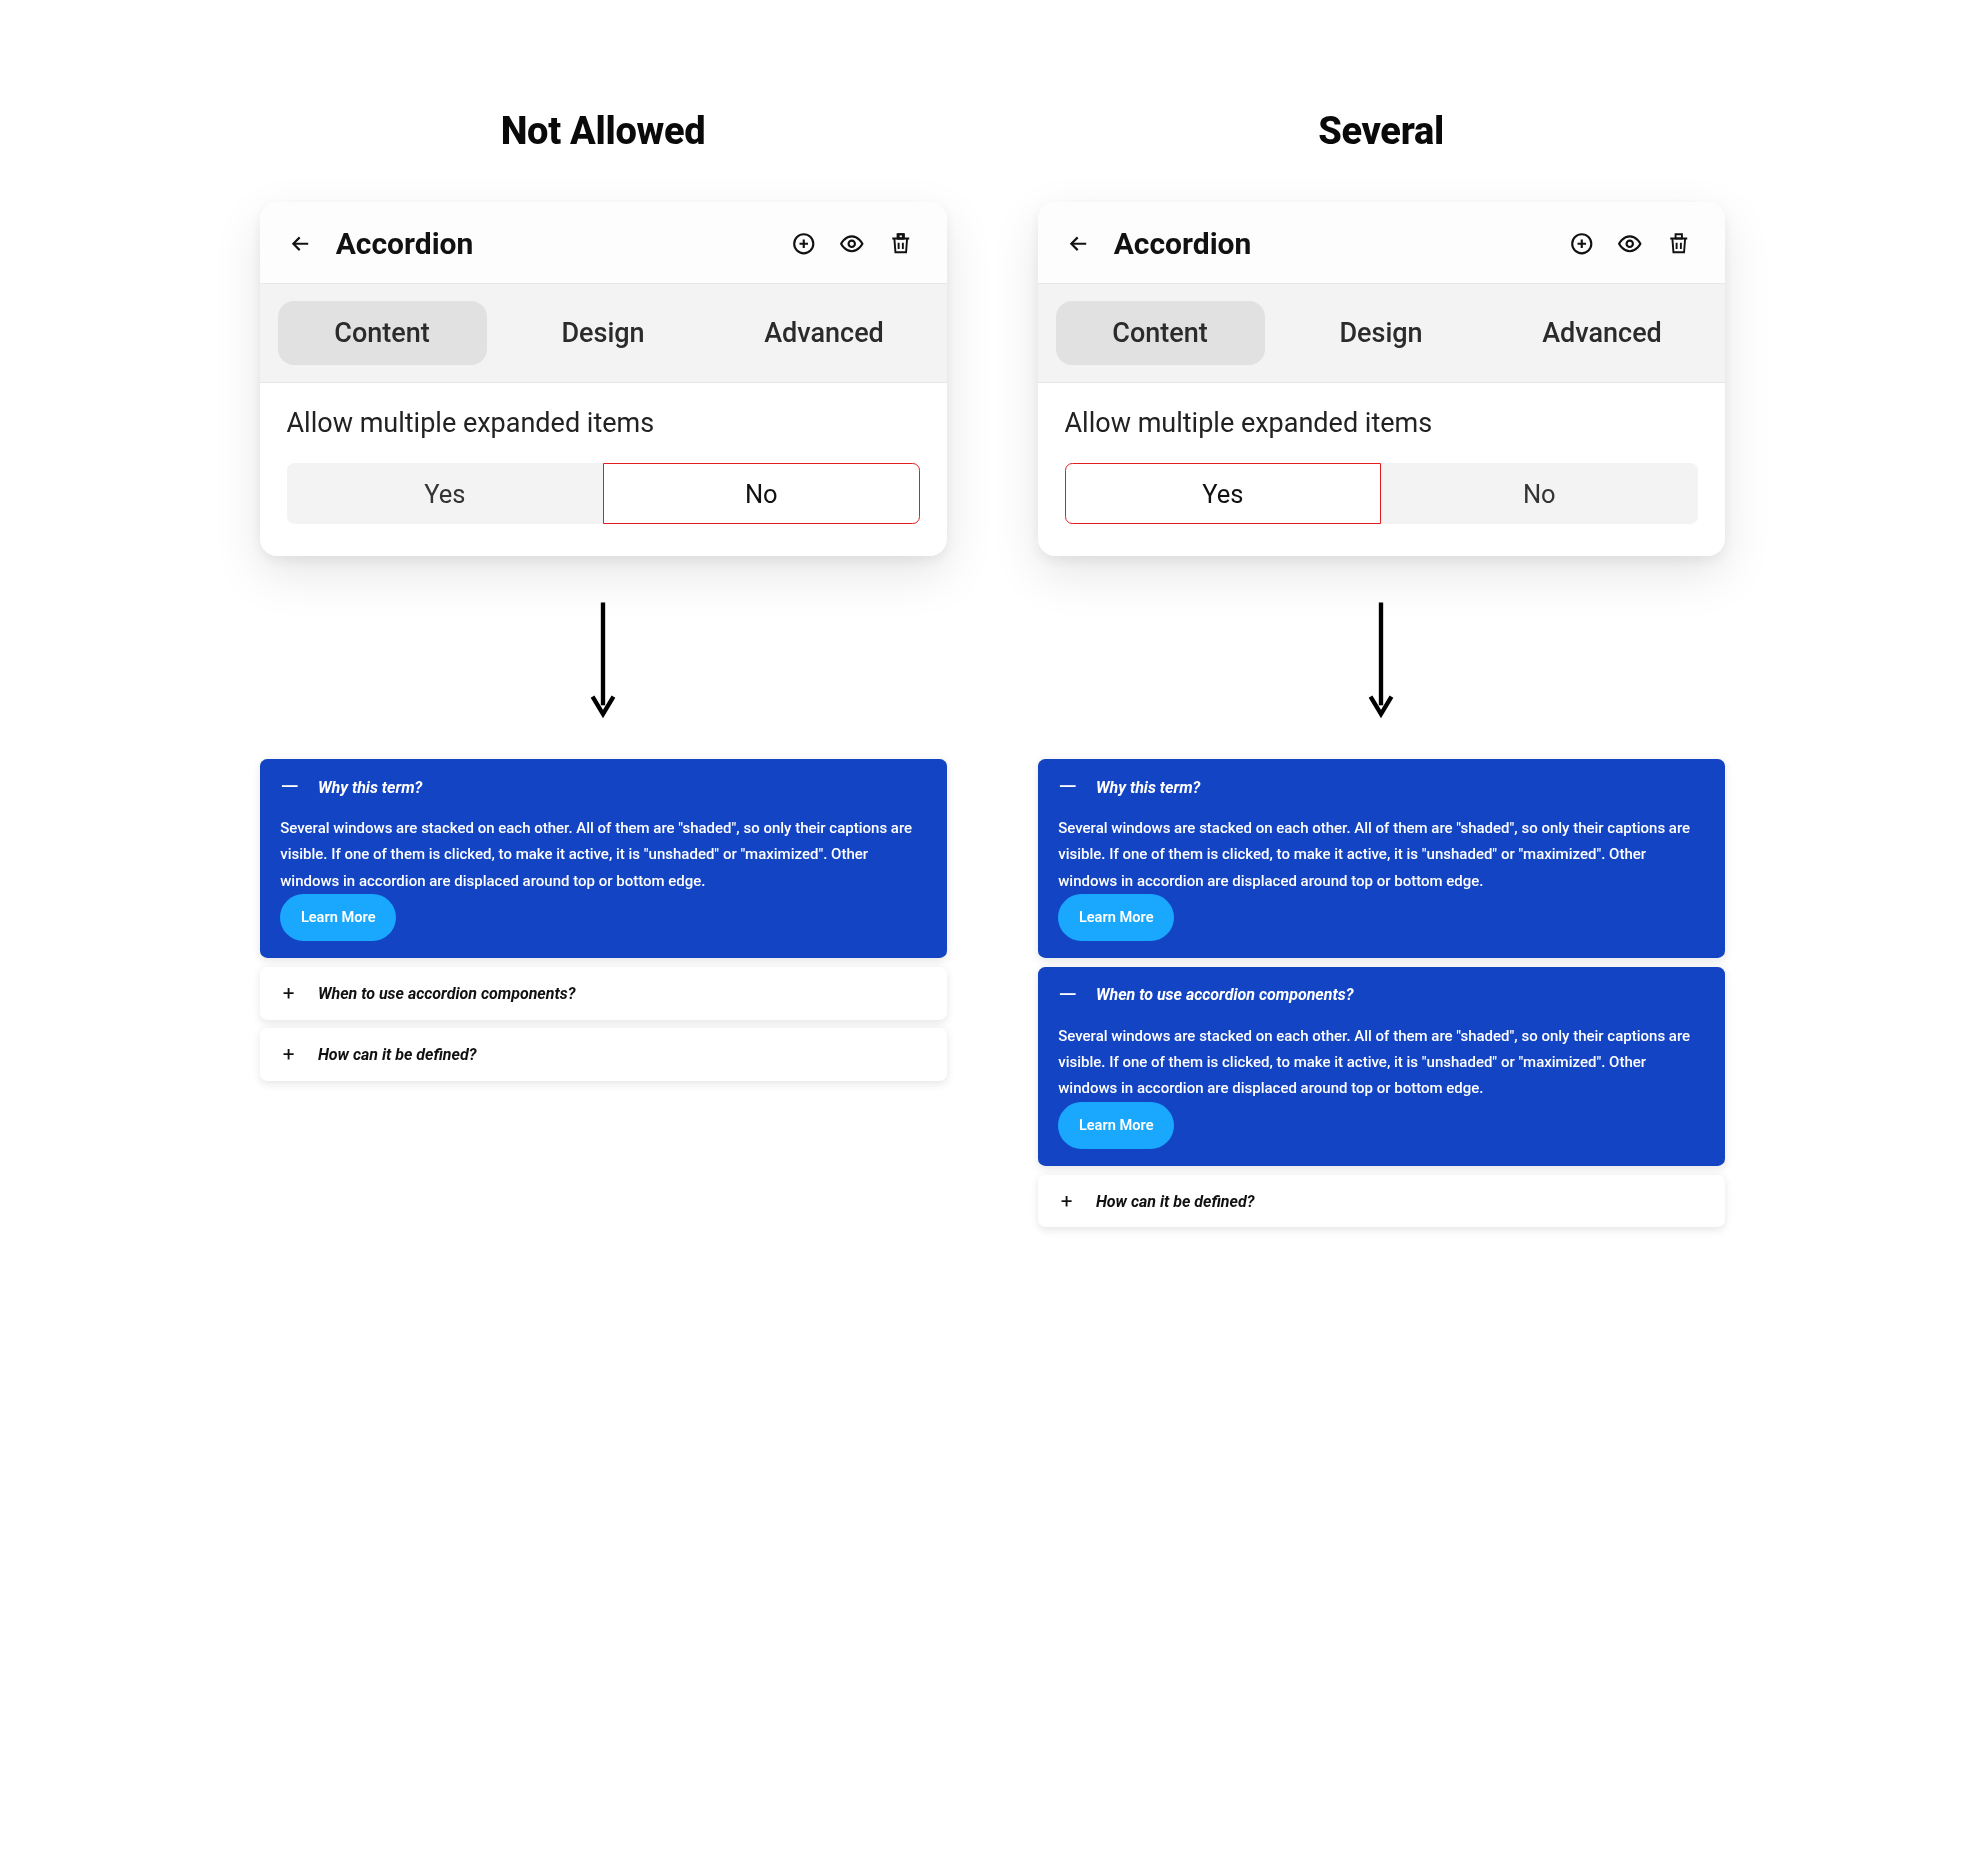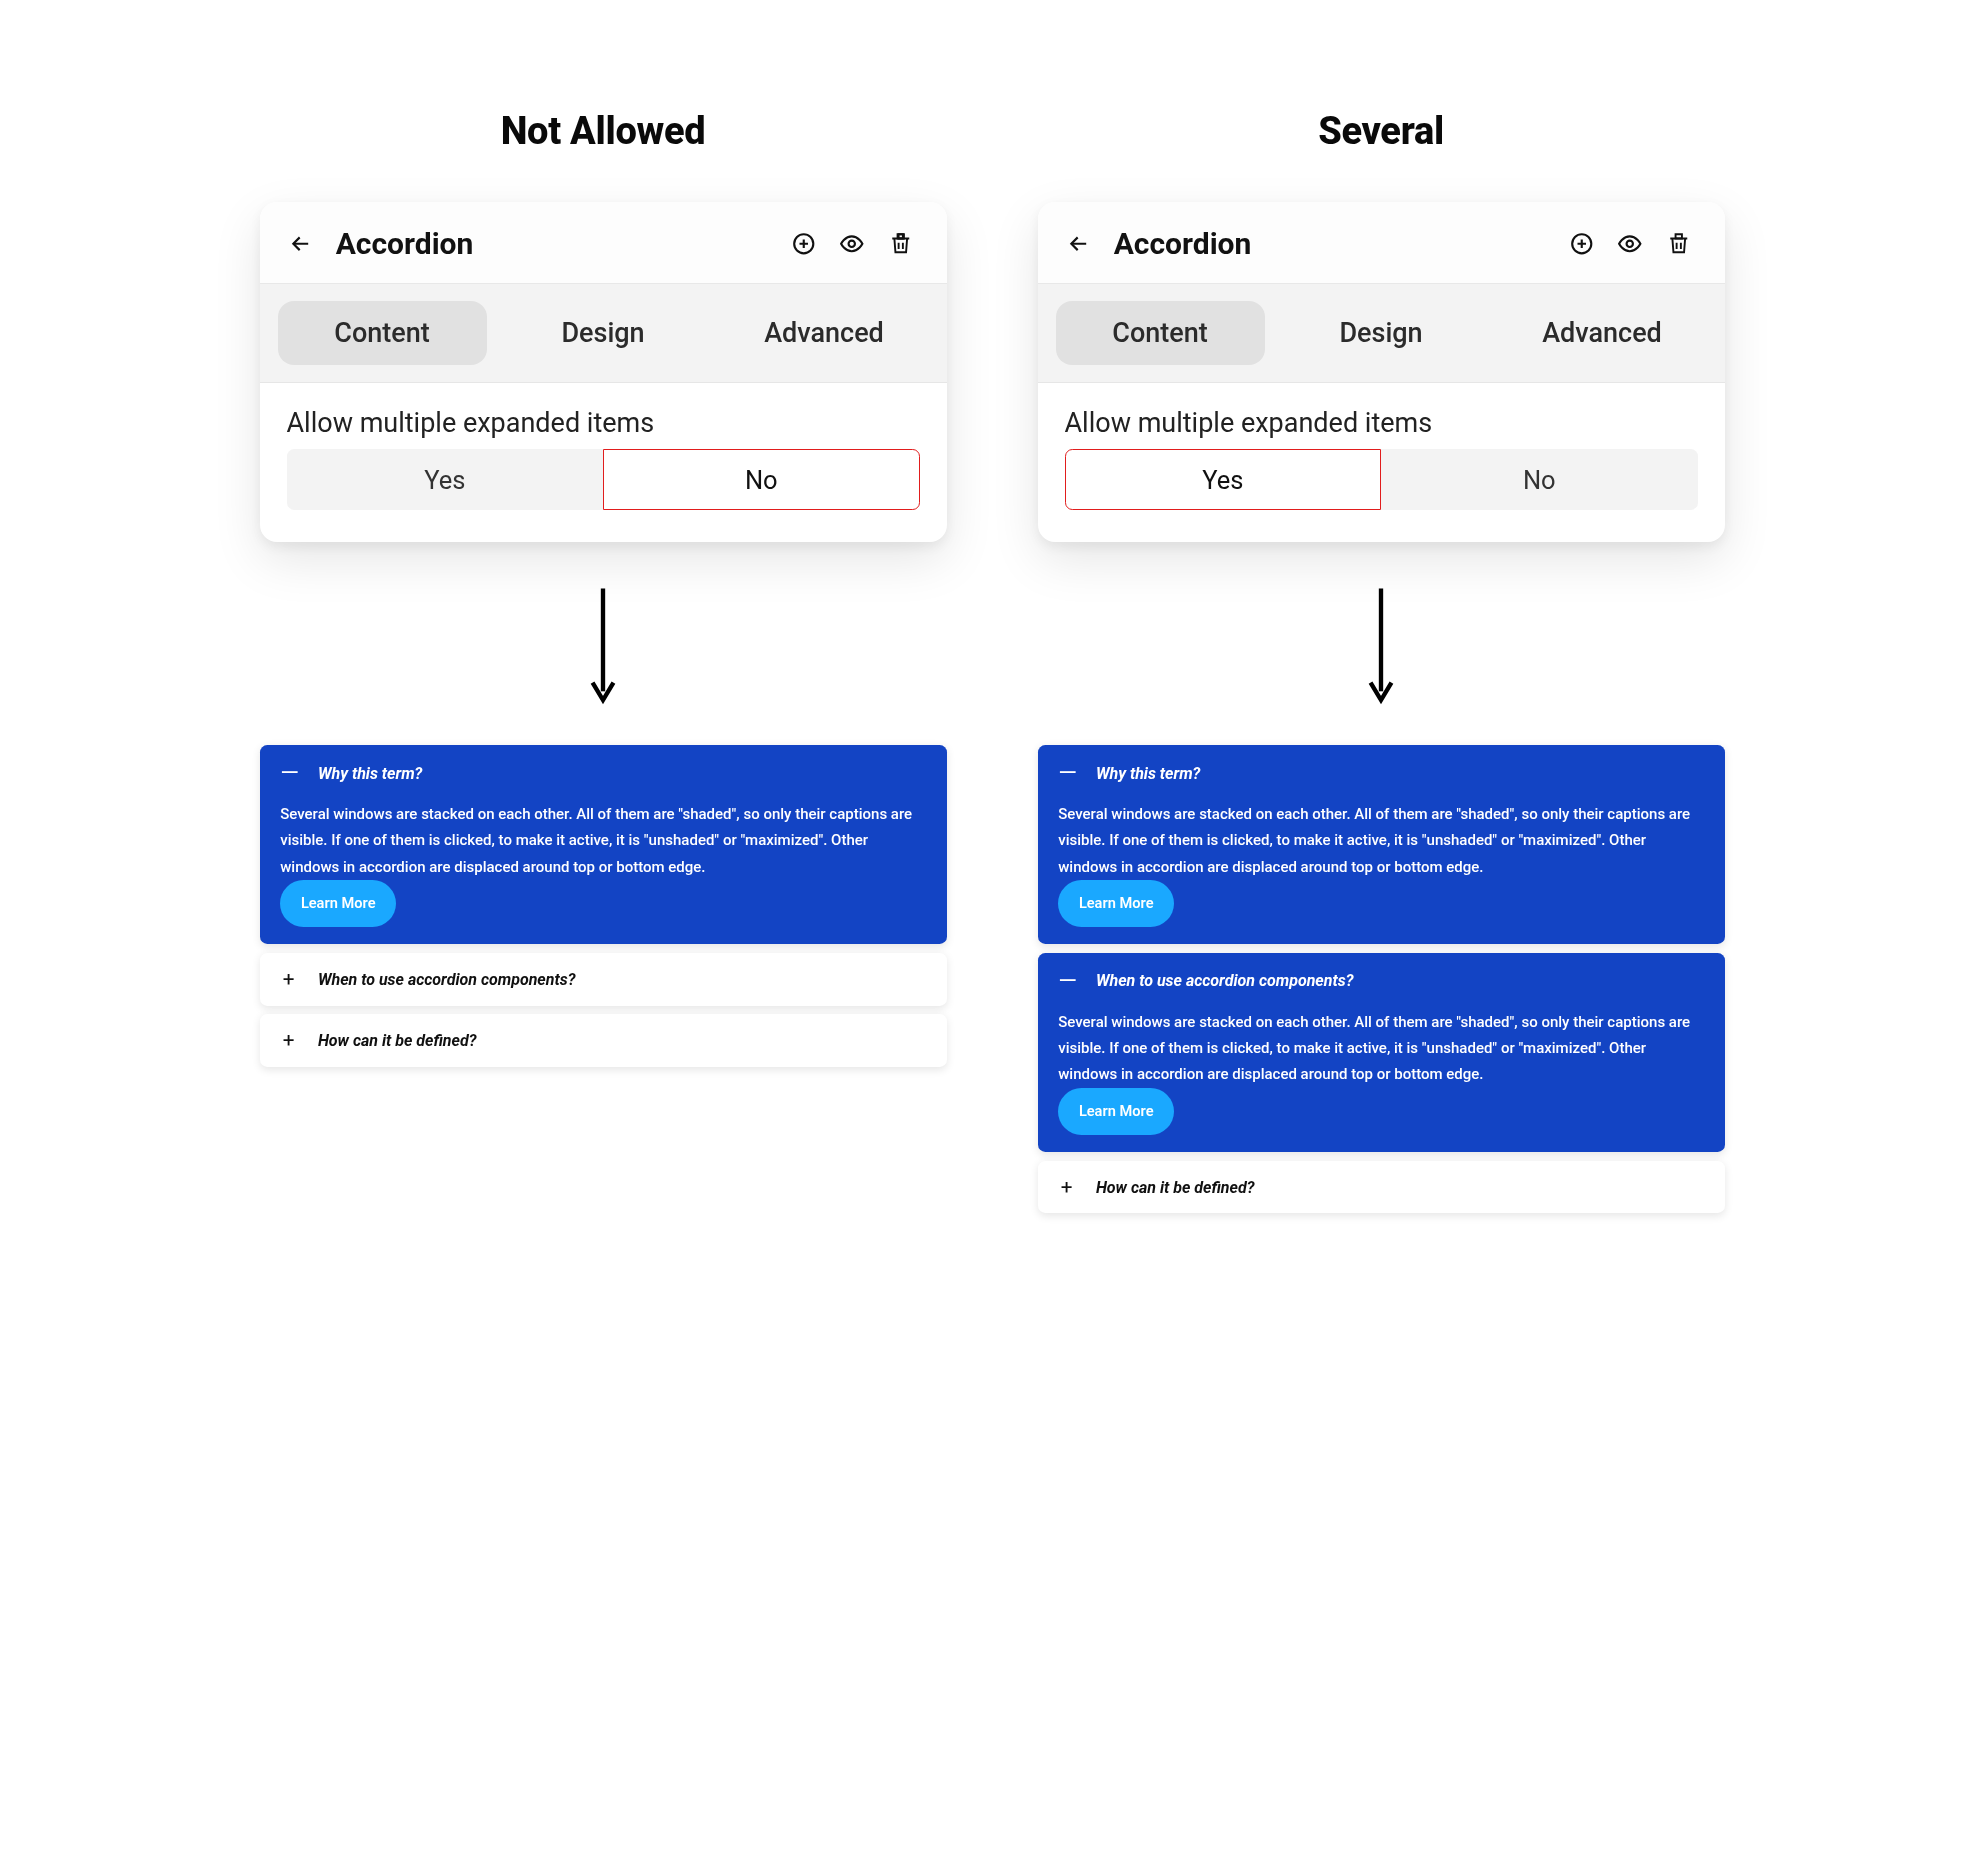--- a/index.html
+++ b/index.html
@@ -71,21 +71,21 @@
     padding: 16px 6px;
     border-radius: 16px;
     cursor: pointer;
   }
   .tab.active { background: #e1e1e1; }
 
   .option-block { padding: 24px 27px 32px; }
   .option-label {
     font-size: 27px;
     color: #222;
-    margin-bottom: 10px;
+    margin-bottom: 24px;
   }
   .yn-row { display: flex; gap: 0; }
   .yn-btn {
     flex: 1;
     background: #f3f3f3;
     border: 0.6px solid transparent;
     font-size: 25.5px;
     color: #333;
     padding: 14.6px 0;
     cursor: pointer;

